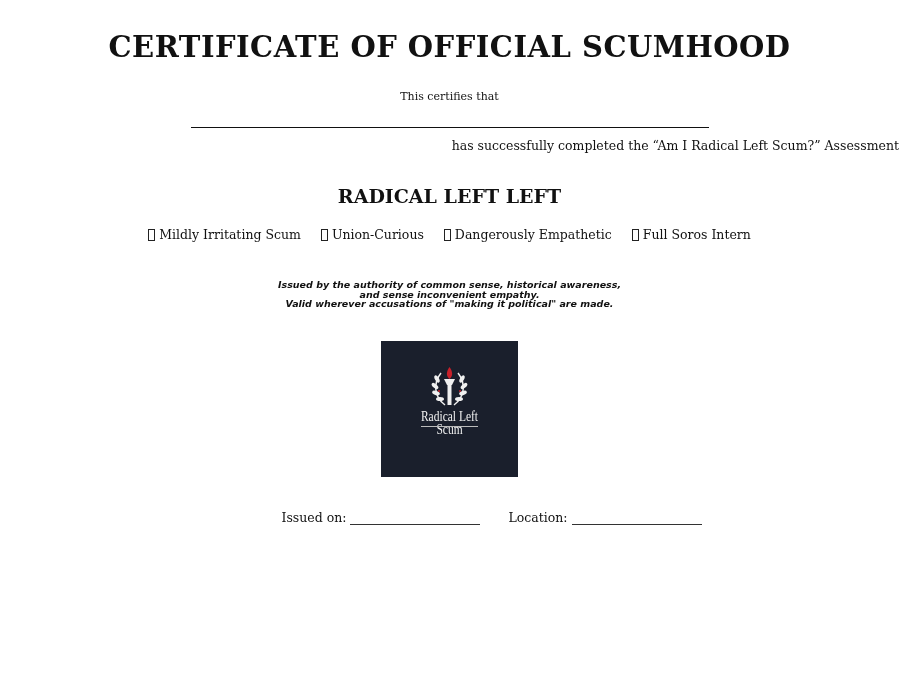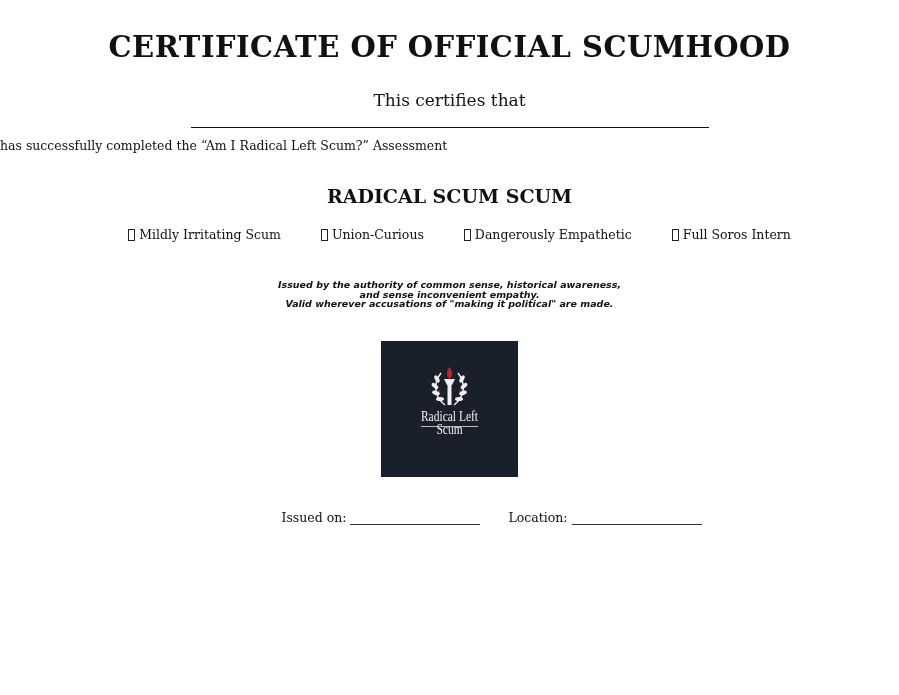--- a/index.html
+++ b/index.html
@@ -1,42 +1,42 @@
 <!DOCTYPE html>
 <html><head>
 <meta charset="utf-8">
 <style>
   html, body { margin:0; padding:0; background:#ffffff; }
   body { width:899px; height:695px; position:relative; font-family:"DejaVu Serif", serif; color:#111; overflow:hidden; }
   .title { position:absolute; left:0; width:899px; top:30px; text-align:center; font-size:29px; font-weight:bold; letter-spacing:0.5px; }
-  .certifies { position:absolute; left:0; width:899px; top:90px; text-align:center; font-size:17px; }
+  .certifies { position:absolute; left:0; width:899px; top:90px; text-align:center; font-size:11px; }
   .name-line { position:absolute; left:191px; top:127px; width:518px; height:0; border-top:1.5px solid #111; }
-  .completed { position:absolute; left:0; width:899px; top:140px; text-align:left; font-size:12.5px; line-height:12px; }
+  .completed { position:absolute; left:0; width:899px; top:140px; text-align:right; font-size:12.5px; line-height:12px; }
   .rank { position:absolute; left:0; width:899px; top:185px; text-align:center; font-size:19px; font-weight:bold; }
   .options { position:absolute; left:0; width:899px; top:227px; display:flex; justify-content:center; gap:20px; font-size:12.5px; }
-  .opt { display:flex; align-items:center; gap:4px; white-space:nowrap;margin-left:20px; }
+  .opt { display:flex; align-items:center; gap:4px; white-space:nowrap; }
   .box { display:inline-block; width:5px; height:10px; border:1px solid #222; }
   .authority { position:absolute; left:0; width:899px; top:280px; text-align:center; font-size:9.5px; font-style:italic; line-height:9.5px; font-family:"DejaVu Sans", sans-serif;font-weight:bold; }
   .logo { position:absolute; left:381px; top:341px; width:137px; height:136px; background:#1a1f2c;text-decoration:underline; }
   .logo-text { position:absolute; left:0; width:137px; top:69px; text-align:center; color:#f2f2f2; font-family:"Liberation Serif", serif; font-size:14px; line-height:13px; transform:scaleX(0.82); }
   .logo-rule { position:absolute; left:40px; width:57px; top:85px; border-top:1px solid #bbb; }
   .footer { position:absolute; left:0; width:899px; top:510px; display:flex; justify-content:center; gap:28px; font-size:12.5px;padding-left:42px; }
   .field { display:flex; align-items:flex-end; gap:4px; }
   .blank { display:inline-block; width:130px; border-bottom:1px solid #333; height:14px; }
 </style>
 </head>
 <body>
 
 <div class="title">CERTIFICATE OF OFFICIAL SCUMHOOD</div>
 <div class="certifies">This certifies that</div>
 <div class="name-line"></div>
 <div class="completed">
   <div>has successfully completed the “Am I Radical Left Scum?” Assessment</div>
 </div>
-<div class="rank">RADICAL SCUM SCUM</div>
+<div class="rank">RADICAL LEFT LEFT</div>
 
 <div class="options">
   <div class="opt">
     <span class="box"></span>
     <span>Mildly Irritating Scum</span>
   </div>
   <div class="opt">
     <span class="box"></span>
     <span>Union-Curious</span>
   </div>

